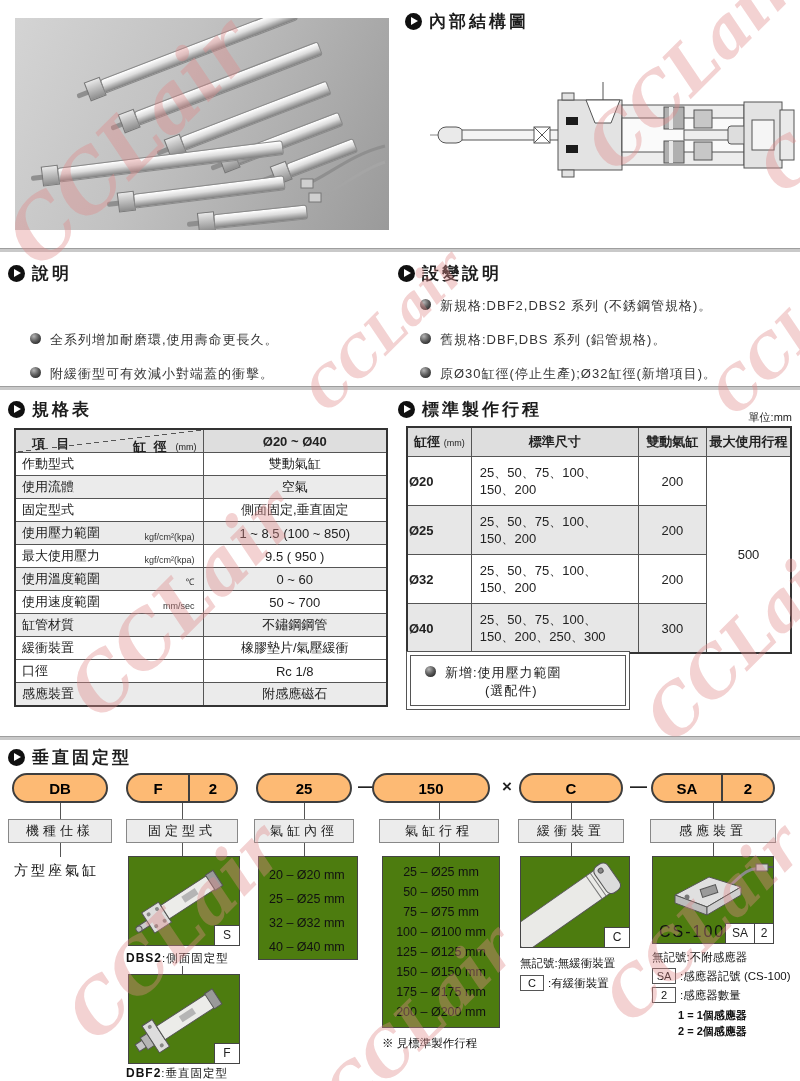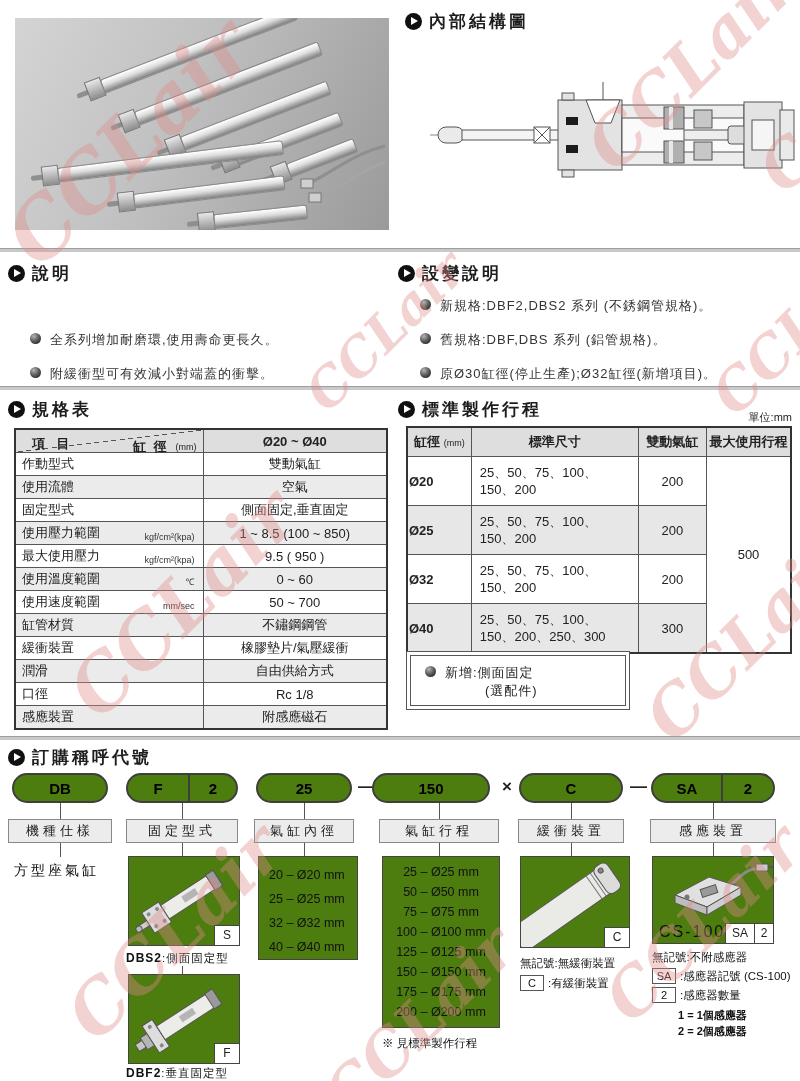--- a/index.html
+++ b/index.html
@@ -50,21 +50,21 @@
   .bore-c{font-weight:bold;font-size:15px;text-align:left;}
   .sizes-c{font-size:12.5px;padding:2px 8px;line-height:17px;}
   .num-c{text-align:center;}
   .unit-note{position:absolute;font-size:11px;color:#222;z-index:5;}
   
   .notebox{position:absolute;left:406px;top:651px;width:224px;height:59px;border:1px solid #555;
            padding:3px;box-sizing:border-box;z-index:5;background:#fff;}
   .notebox .inner{border:1px solid #555;height:100%;box-sizing:border-box;display:flex;gap:9px;
            padding:8px 0 0 14px;font-size:13px;letter-spacing:1px;}
   
-  .pill{position:absolute;top:773px;height:30px;background:#4d7c0f;border:2px solid #3e3e3e;border-radius:16px;
+  .pill{position:absolute;top:773px;height:30px;background:#fdba74;border:2px solid #3e3e3e;border-radius:16px;
         display:flex;align-items:stretch;box-sizing:border-box;z-index:5;overflow:hidden;}
   .pill .seg{display:flex;align-items:center;justify-content:center;font-weight:bold;font-size:15px;color:#000;}
   .pill .seg.d{border-left:2px solid #3e3e3e;}
   .sep{position:absolute;top:777px;font-size:17px;font-weight:bold;color:#222;z-index:5;}
   .vline{position:absolute;width:1px;background:#555;z-index:4;}
   .olabel{position:absolute;top:819px;height:24px;box-sizing:border-box;border:1px solid #888;background:#ececec;
           font-size:13px;letter-spacing:4px;display:flex;align-items:center;justify-content:center;color:#1a1a1a;z-index:5;}
   .obox{position:absolute;border:1px solid #444;background:#4d7c0f;box-sizing:border-box;z-index:5;}
   .tag{position:absolute;right:-1px;bottom:-1px;border:1px solid #444;background:#fff;width:24px;height:19px;
        font-size:12px;line-height:19px;text-align:center;z-index:6;}
@@ -304,29 +304,20 @@
         </tr>
     <tr>
           <td>
             <div class="lblcell">
               <span>緩衝裝置</span>
               <span class="u"></span>
             </div>
           </td>
           <td class="vcell">橡膠墊片/氣壓緩衝</td>
         </tr>
-    <tr class="alt">
-          <td>
-            <div class="lblcell">
-              <span>潤滑</span>
-              <span class="u"></span>
-            </div>
-          </td>
-          <td class="vcell">自由供給方式</td>
-        </tr>
     <tr>
           <td>
             <div class="lblcell">
               <span>口徑</span>
               <span class="u"></span>
             </div>
           </td>
           <td class="vcell">Rc 1/8</td>
         </tr>
     <tr class="alt">
@@ -380,31 +371,31 @@
       <td class="bore-c">Ø40</td>
       <td class="sizes-c">25、50、75、100、150、200、250、300</td>
       <td class="num-c">300</td>
     </tr>
   </tbody>
     </table>
   <div class="notebox">
     <div class="inner">
       <span class="dot"></span>
       <span>
-        <span>新增:側面固定</span><br>
+        <span>新增:使用壓力範圍</span><br>
         <span style="display:inline-block;padding-left:40px;">(選配件)</span>
       </span>
     </div>
   </div>
 
   <div class="divider" style="top:736px;"></div>
 
   <div class="sec-h" style="left:8px;top:746px;">
     <span class="play"></span>
-    <span class="sec-t">訂購稱呼代號</span>
+    <span class="sec-t">垂直固定型</span>
   </div>
 
   <div class="pill" style="left:12px;width:96px;">
       <span class="seg" style="flex:1;">DB</span>
     </div>
   <div class="pill" style="left:126px;width:112px;">
     <span class="seg" style="width:60px;">F</span>
     <span class="seg d" style="flex:1;">2</span>
   </div>
   <div class="pill" style="left:256px;width:96px;">

